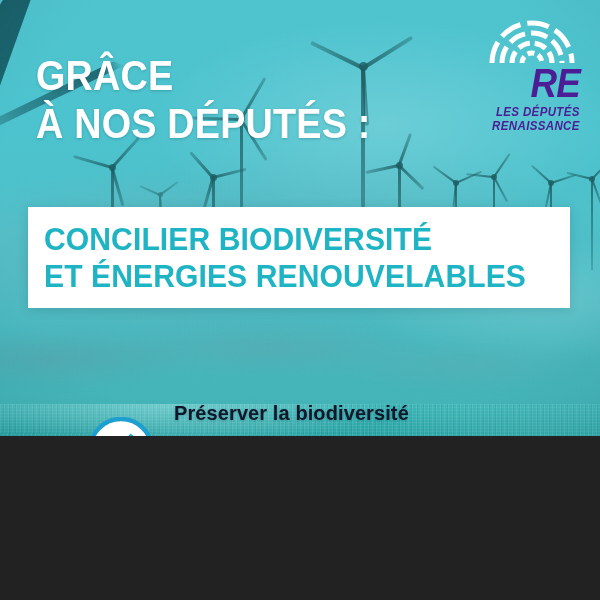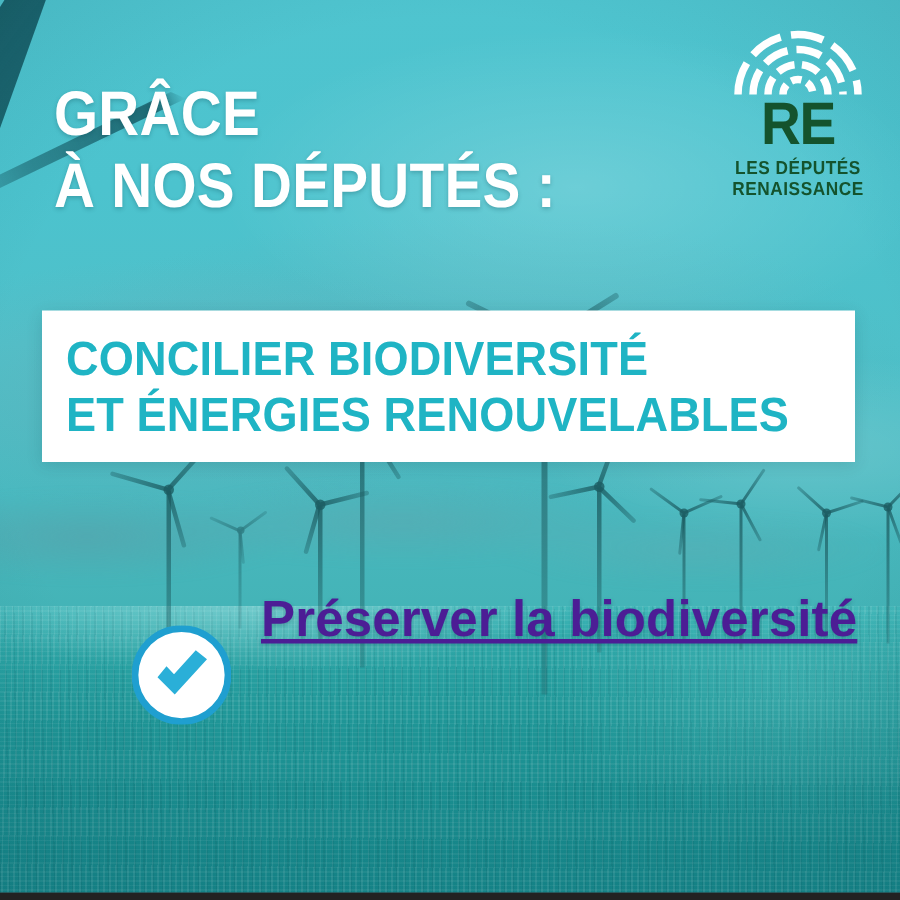--- a/index.html
+++ b/index.html
@@ -3,21 +3,21 @@
 <meta charset="utf-8">
 <style>
   html, body {
     margin: 0;
     padding: 0;
     background: #222;
   }
   .poster {
     position: relative;
     width: 600px;
-    height: 595px;
+    height: 436px;
     overflow: hidden;
     font-family: "Liberation Sans", sans-serif;
     background: #45bfcc;
   }
 
   
   .photo {
     position: absolute;
     inset: 0;
     overflow: hidden;
@@ -142,22 +142,23 @@
     transform-origin: 0 0;
     text-shadow: 0 1px 3px rgba(10,70,80,.28);
   }
   .headline .l2 { display: block; }
 
   
   .logo {
     position: absolute;
     right: 16px; top: 18px;
     width: 104px;
-    text-align: center;
-    color: #14532d;
+    text-align: right;
+    color: #4c1d95;
+    font-style: italic;
   }
   .logo-arcs { display: block; margin: 0 auto; }
   .logo-re {
     font-family: "Liberation Sans Narrow", "Liberation Sans", sans-serif;
     font-weight: 700;
     font-size: 40px;
     line-height: 34px;
     letter-spacing: -1px;
     margin-top: 2px;
     transform: scaleX(.92);
@@ -200,28 +201,27 @@
     position: absolute;
     left: 88px; top: 417px;
     width: 66px; height: 66px;
   }
   .bullet svg { display: block; }
 
   .bullet-text {
     position: absolute;
     left: 174px; top: 396px;
     width: 400px;
-    color: #4c1d95;
+    color: #0f172a;
     font-family: "Liberation Sans", sans-serif;
     font-weight: 700;
-    font-size: 34px;
+    font-size: 20px;
     line-height: 34px;
     letter-spacing: .1px;
     text-shadow: 0 1px 3px rgba(10,70,80,.30);
-    text-decoration: underline;
   }
   .bullet-text span { display: block; }
 </style>
 </head>
 <body>
 
 <div class="poster">
 
   <div class="photo">
     <div class="sky"></div>

